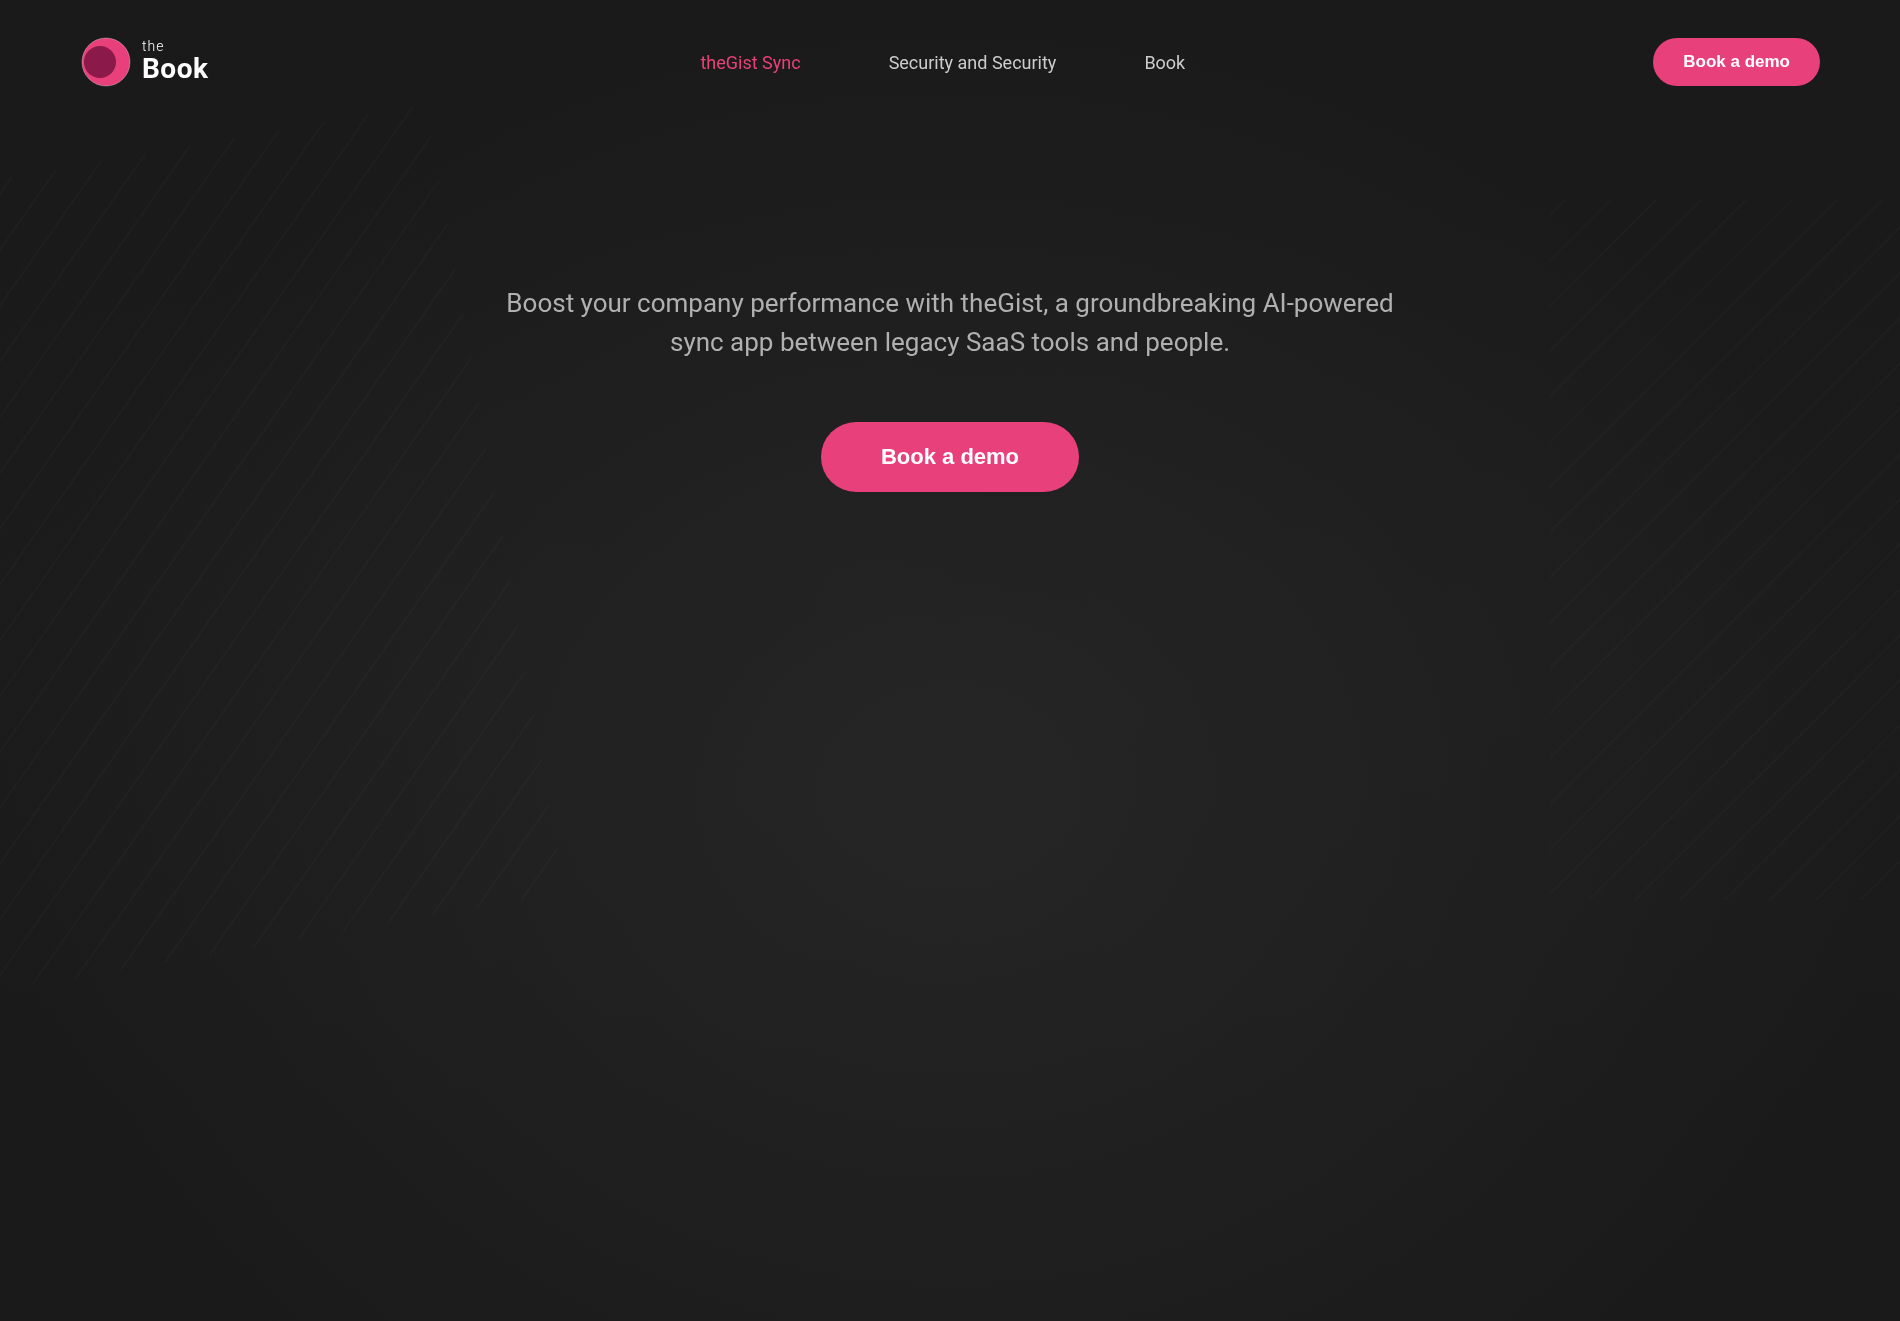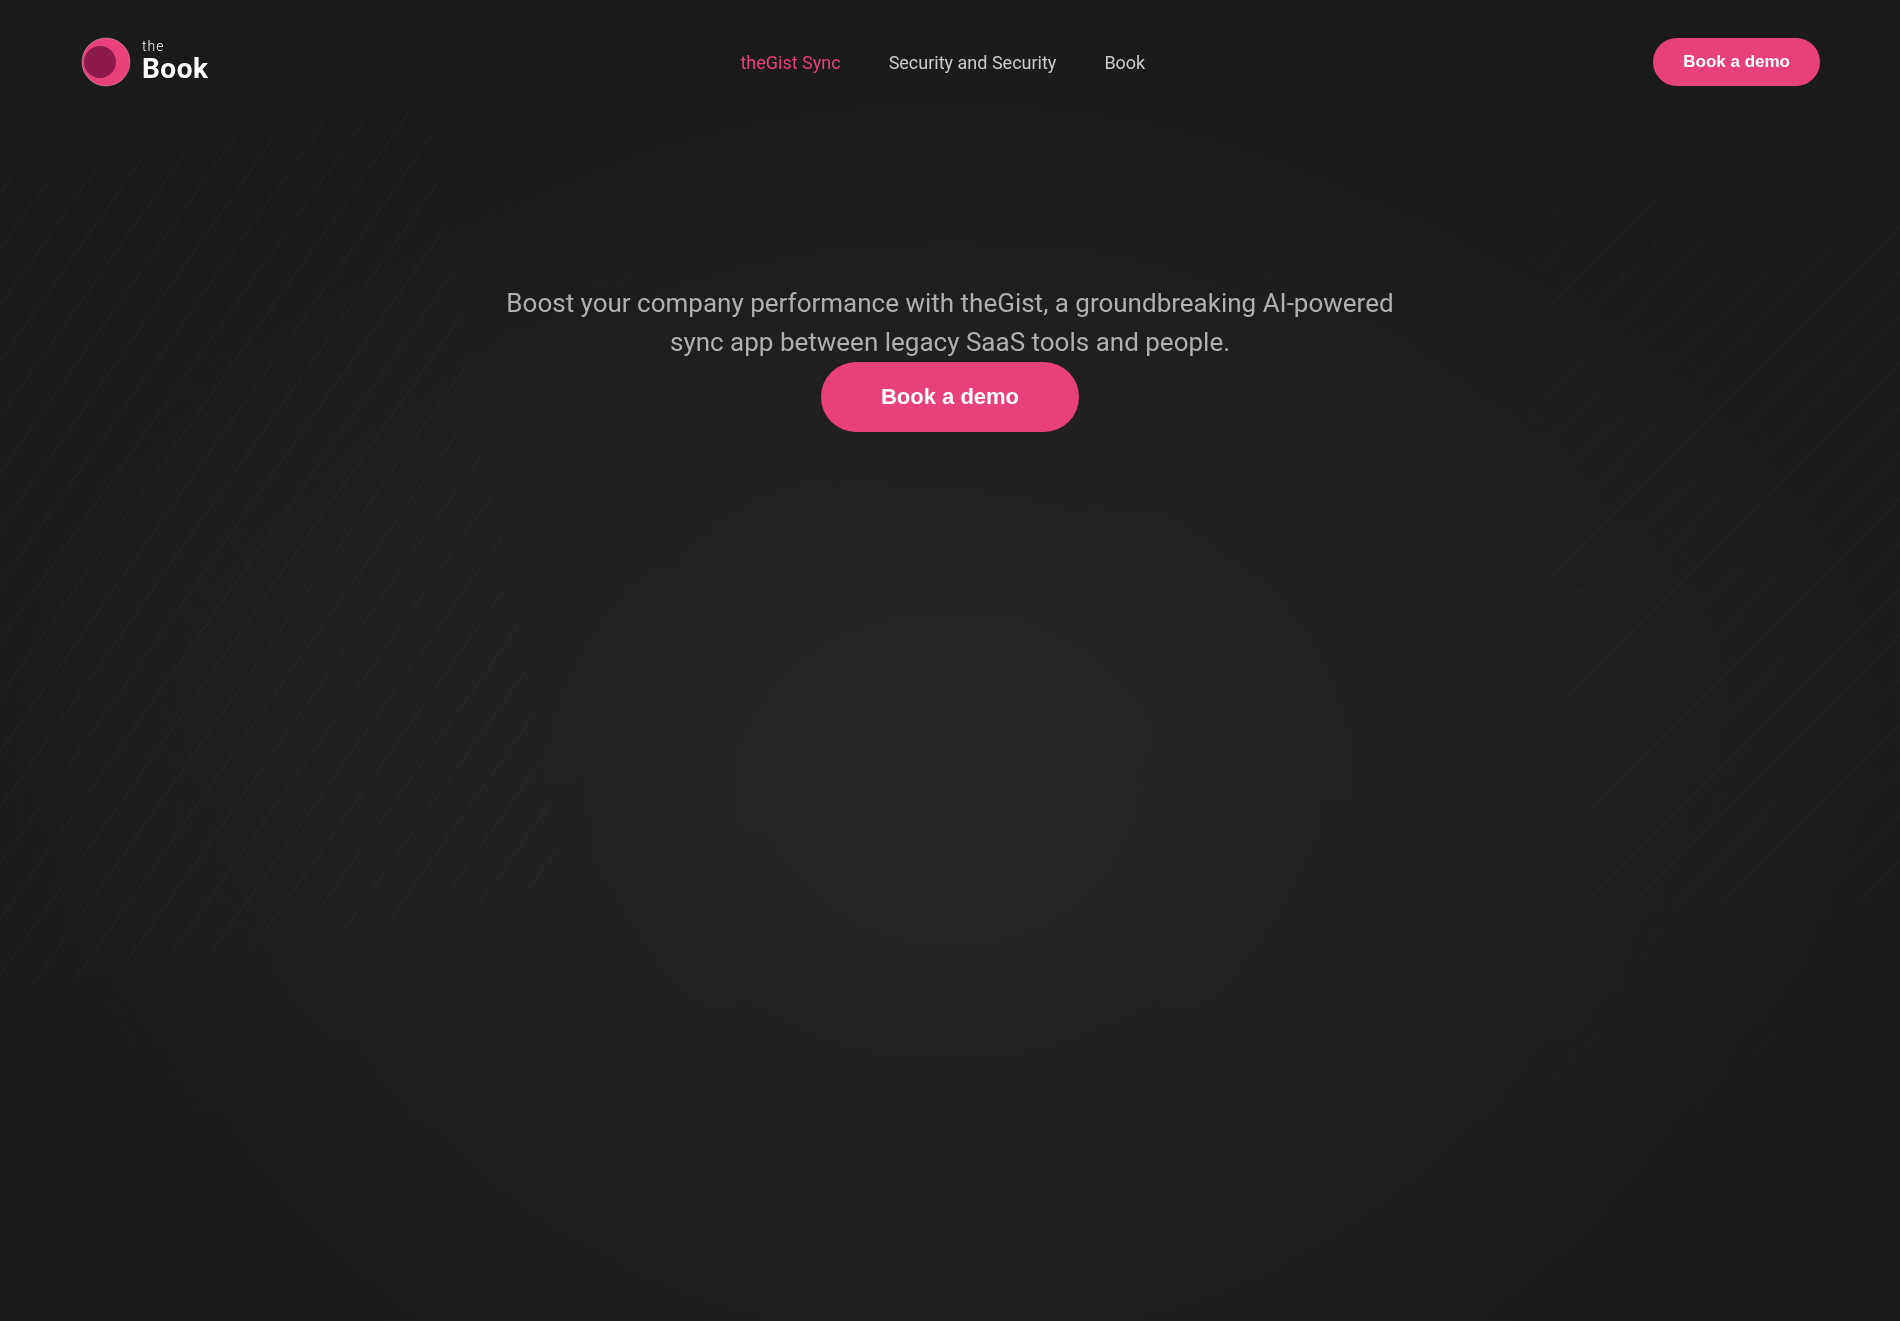--- a/index.html
+++ b/index.html
@@ -120,21 +120,21 @@
     .logo-gist {
       font-size: 28px;
       font-weight: 700;
       color: #ffffff;
       letter-spacing: 0.5px;
     }
 
     .nav-links {
       display: flex;
       align-items: center;
-      gap: 48px;
+      gap: 88px;
       margin-left: 24px;
     }
 
     .nav-link {
       font-size: 18px;
       color: #cccccc;
       text-decoration: none;
       cursor: pointer;
       transition: color 0.2s;
     }
@@ -185,20 +185,21 @@
       color: #d0d0d0;
       margin-bottom: 20px;
       line-height: 1.4;
       max-width: 900px;
     }
 
     .hero-description {
       font-size: 26px;
       font-weight: 400;
       color: #b0b0b0;
+      margin-bottom: 60px;
       line-height: 1.5;
       max-width: 900px;
     }
 
     .hero-book-demo {
       background: #e8407a;
       color: #ffffff;
       border: none;
       border-radius: 40px;
       padding: 22px 60px;

